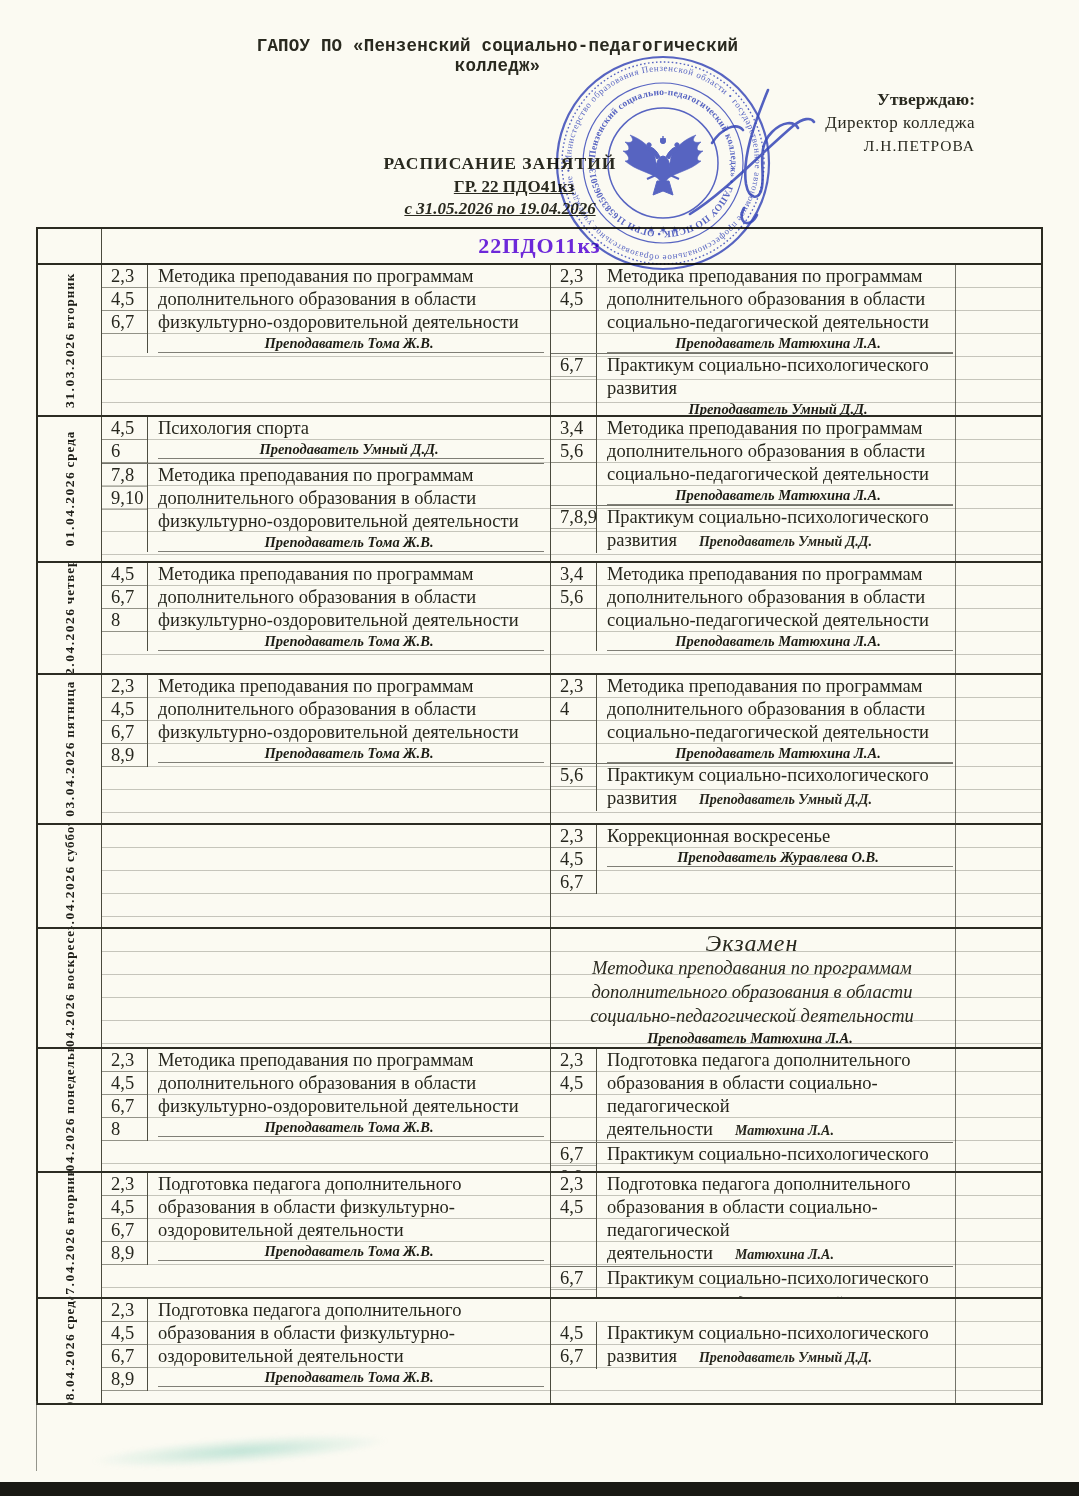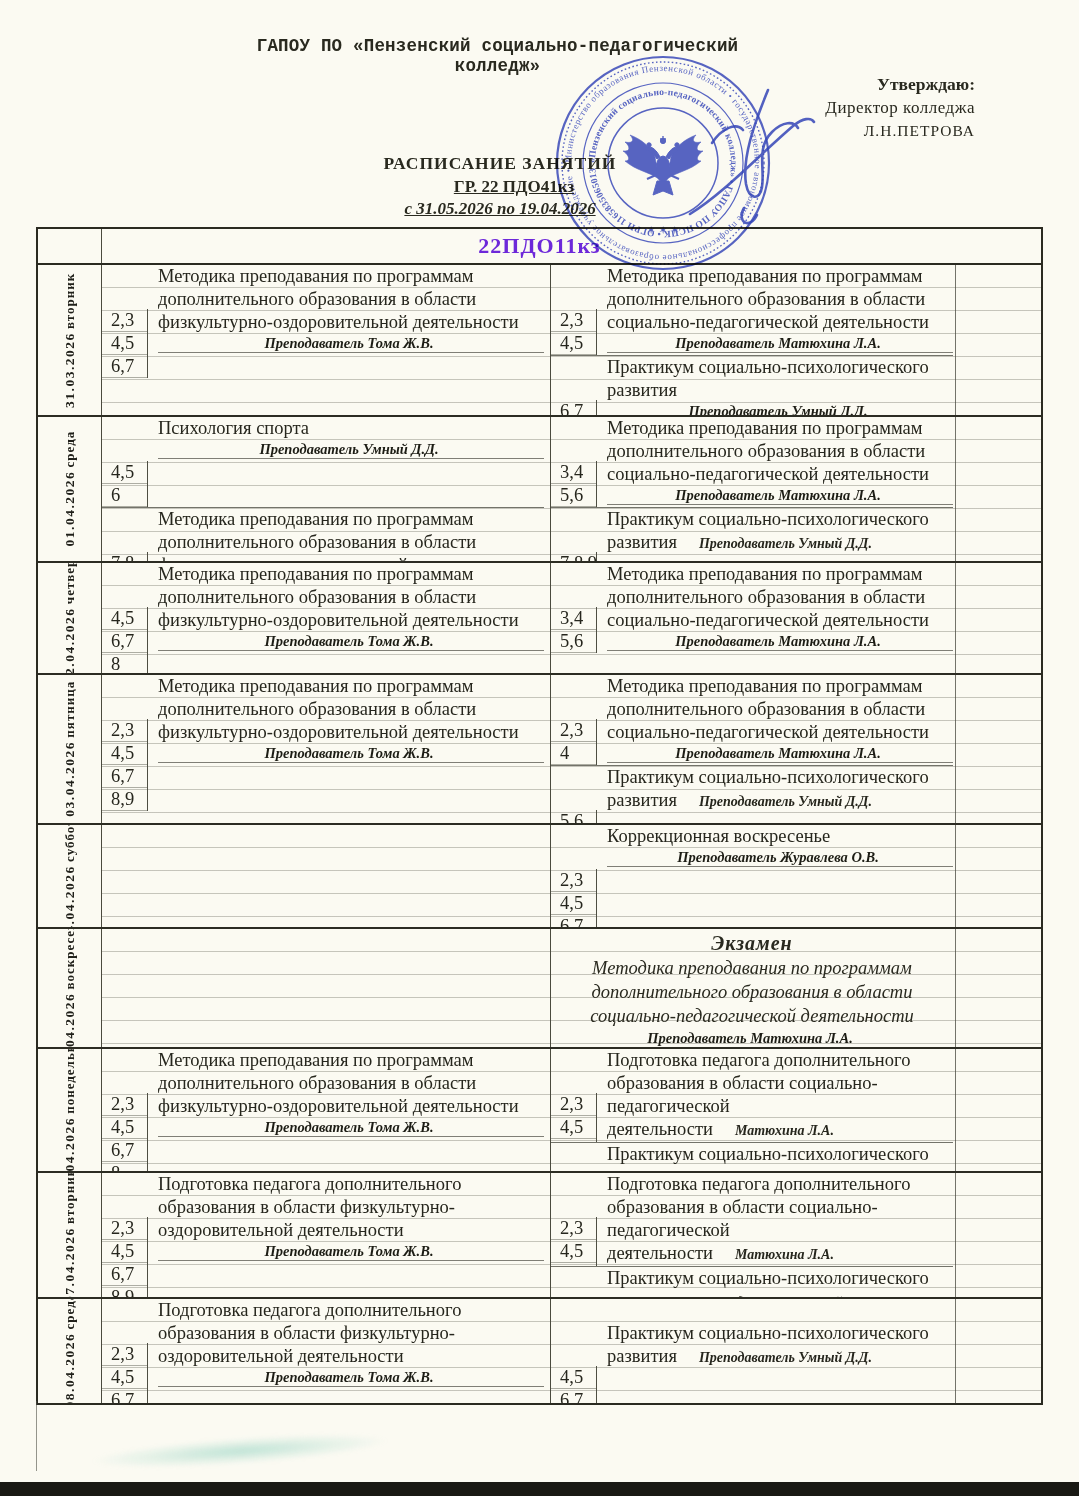--- a/index.html
+++ b/index.html
@@ -8,21 +8,21 @@
     background:#fbfaf2; overflow:hidden;
     font-family:"Liberation Serif", serif; color:#29291f;
   }
   [data-name]{box-sizing:border-box;}
 
   
   .org1{position:absolute; left:225px; top:36px; width:545px; text-align:center;
         font-weight:bold; font-size:17.5px; letter-spacing:.2px;font-family:Liberation Mono, monospace;}
   .org2{position:absolute; left:225px; top:62px; width:545px; text-align:center;
         font-weight:bold; font-size:15.5px; letter-spacing:.6px;}
-  .approve{position:absolute; right:104px; top:73px; text-align:right;
+  .approve{position:absolute; right:104px; top:88px; text-align:right;
         font-size:17px; line-height:23px;}
   .approve .a1{font-weight:bold; font-size:17.5px;}
   .approve .a2{letter-spacing:.5px;text-align:center;}
   .approve .a3{letter-spacing:1px; font-size:15.5px;}
   .t1{position:absolute; left:330px; top:153px; width:340px; text-align:center;
       font-weight:bold; font-size:17.5px; letter-spacing:1px;}
   .t2{position:absolute; left:344px; top:177px; width:340px; text-align:center;
       font-weight:bold; font-size:17px; text-decoration:underline;}
   .t3{position:absolute; left:330px; top:199px; width:340px; text-align:center;
       font-weight:bold; font-style:italic; font-size:17px; text-decoration:underline;}
@@ -51,33 +51,33 @@
     background:repeating-linear-gradient(to bottom,
       transparent 0, transparent 22px,
       rgba(110,110,98,.38) 22px, rgba(110,110,98,.38) 23px);}
   .left-half{flex:none; width:449px; border-right:1.6px solid #4a4a3e; padding-right:6px;}
   .right-half{flex:1; padding-right:88px;}
   .right-half::after{content:''; position:absolute; top:0; bottom:0; right:85px;
     width:1px; background:rgba(70,70,60,.75);}
 
   .block{display:flex;}
   .block + .block{border-top:1.1px solid rgba(70,70,60,.75);}
-  .nums{flex:none; width:46px; border-right:1.4px solid #4e4e42;margin-top:44px;}
+  .nums{flex:none; width:46px; border-right:1.4px solid #4e4e42;}
   .num{height:23px; line-height:23px; font-size:18.5px; padding-left:9px;
        border-bottom:1px solid rgba(95,95,84,.5); color:#26261d;}
   .txt{flex:1; padding-left:10px; min-width:0;}
   .subject{font-size:18.5px; line-height:23px; color:#26261d;}
   .teacher{font-size:14.5px; line-height:18px; font-weight:bold; font-style:italic;
     text-align:center; padding-right:4px; color:#1d1d15;
     border-bottom:1.1px solid rgba(60,60,50,.65);}
   .teacher-inline{font-size:14px; font-weight:bold; font-style:italic;
     margin-left:22px; white-space:nowrap;}
 
   .block.exam{display:block; text-align:center; font-style:italic; padding-top:2px;}
-  .exam-title{font-weight:bold; font-size:20px; line-height:25px; letter-spacing:1px;}
+  .exam-title{font-weight:normal; font-size:24px; line-height:25px; letter-spacing:1px;}
   .exam-subject{font-size:18.5px; line-height:24px;}
   .block.exam .teacher{border-bottom:none; margin-top:1px;}
 
   
   .overlay{position:absolute; inset:0; width:1079px; height:1496px;
     pointer-events:none; mix-blend-mode:multiply;}
 
   
   .smudge{position:absolute; left:90px; top:1438px; width:300px; height:26px;
     background:radial-gradient(ellipse at center, rgba(120,200,180,.45), rgba(120,200,180,0) 70%);

